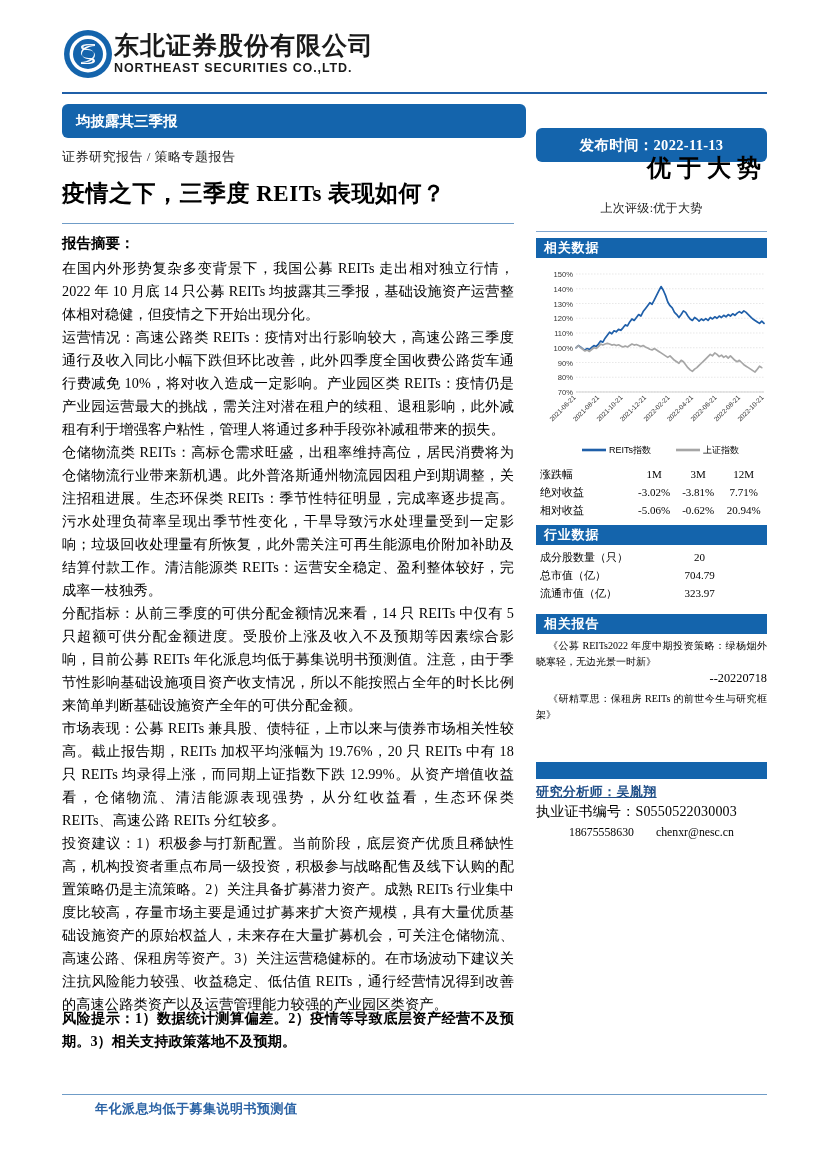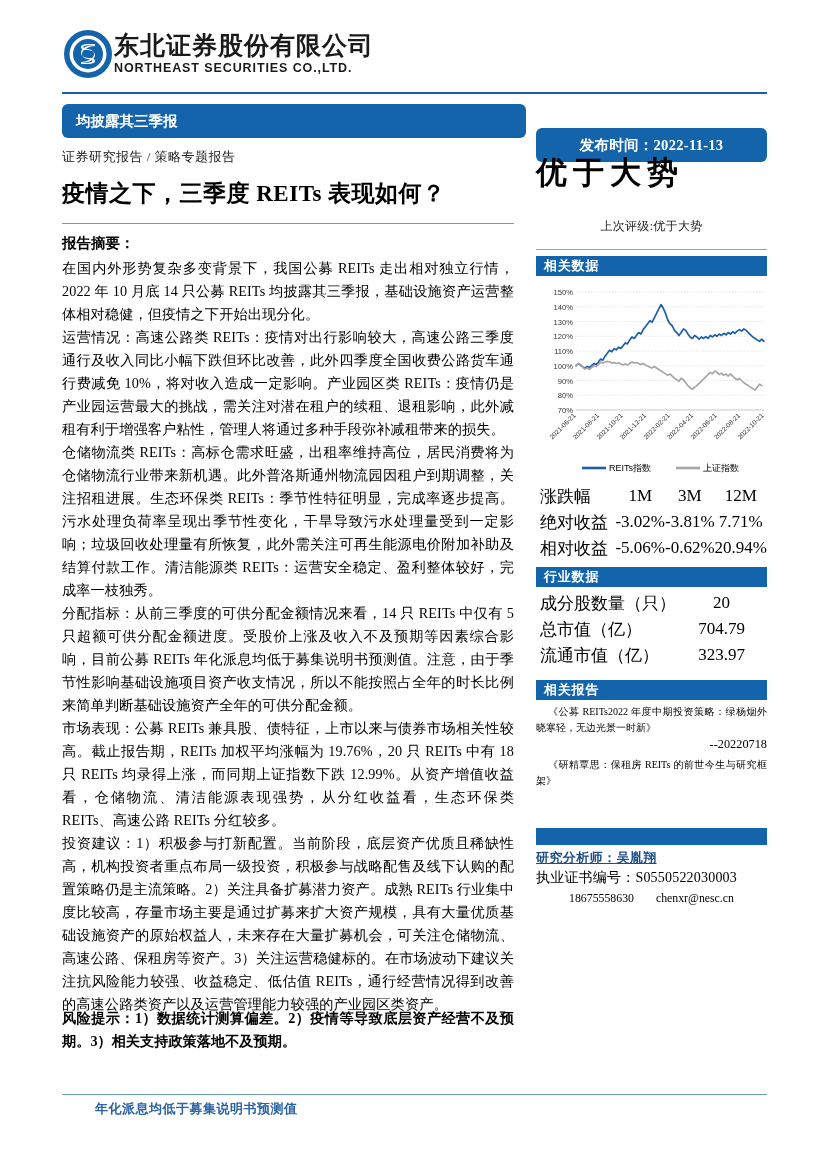--- a/index.html
+++ b/index.html
@@ -167,26 +167,26 @@
   }
 
   
   .right-col {
     position: absolute;
     left: 536px;
     top: 148px;
     width: 231px;
   }
   .rating-big {
-    text-align: left;
-    font-size: 31px;
+    text-align: right;
+    font-size: 24px;
     font-weight: bold;
     letter-spacing: 6px;
     margin-top: 4px;
-    margin-bottom: 24px;
+    margin-bottom: 16px;
   }
   .rating-prev {
     text-align: center;
     font-size: 12px;
     color: #222;
     margin-bottom: 14px;
     letter-spacing: 0.3px;
   }
   .right-rule {
     width: 231px;
@@ -215,21 +215,21 @@
     height: 198px;
     position: relative;
     margin-top: 6px;
   }
   .chart-svg { display: block; }
 
   
   .mini-table {
     width: 231px;
     border-collapse: collapse;
-    font-size: 17px;
+    font-size: 11px;
     margin-top: 3px;
   }
   .mini-table td {
     padding: 1.5px 0;
     white-space: nowrap;
   }
   .mini-table td.lbl { text-align: left; padding-left: 4px; width: 92px; }
   .mini-table td.num { text-align: center; }
   .mini-table td.val-center { text-align: center; }
 

